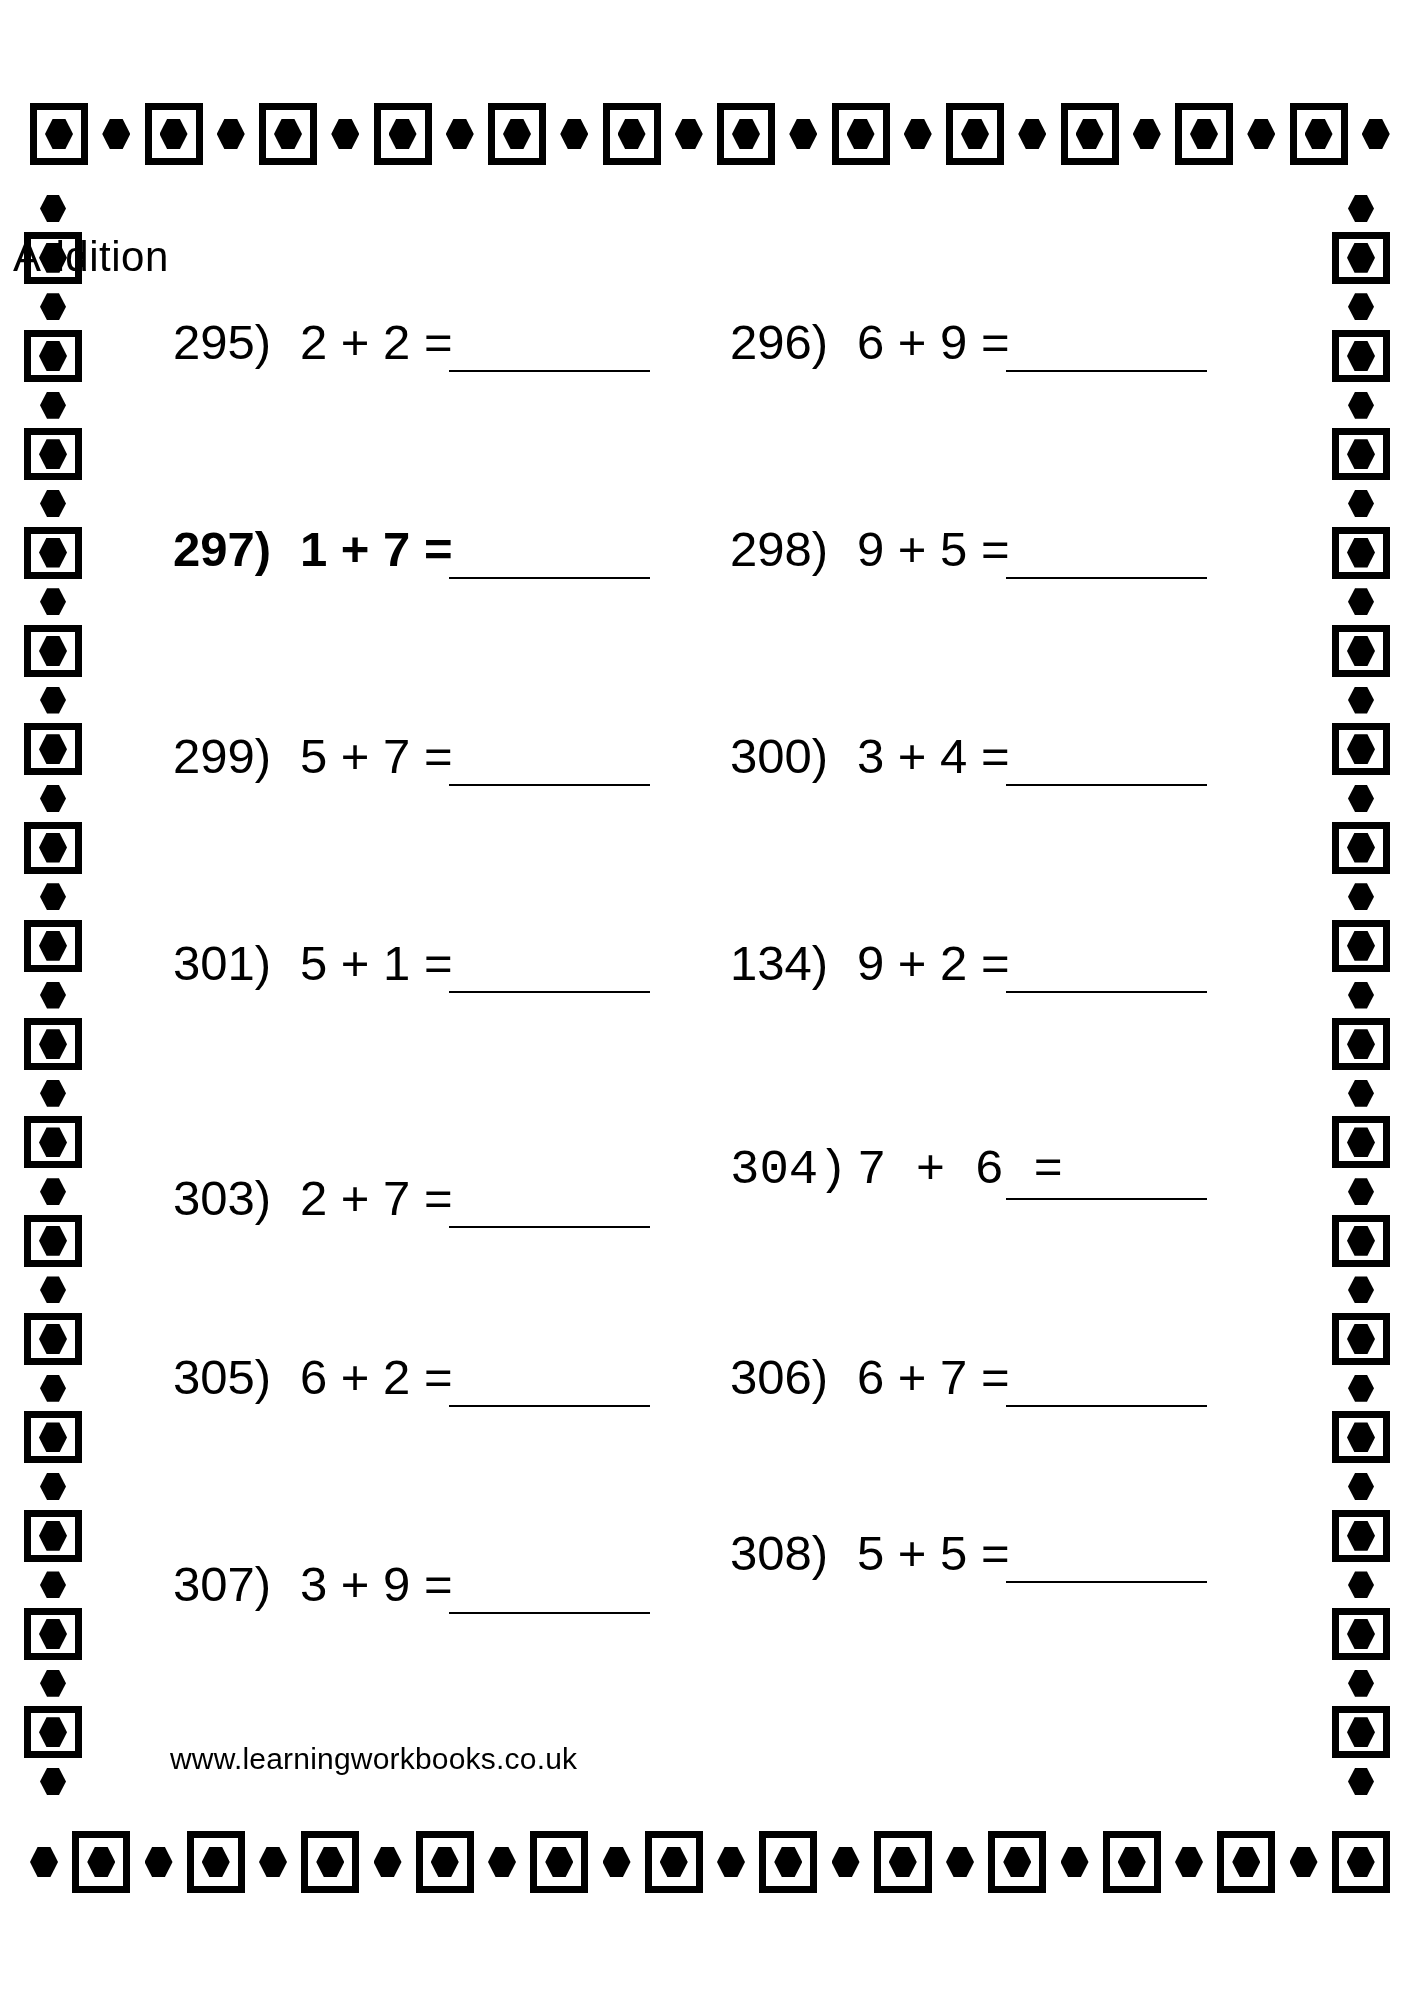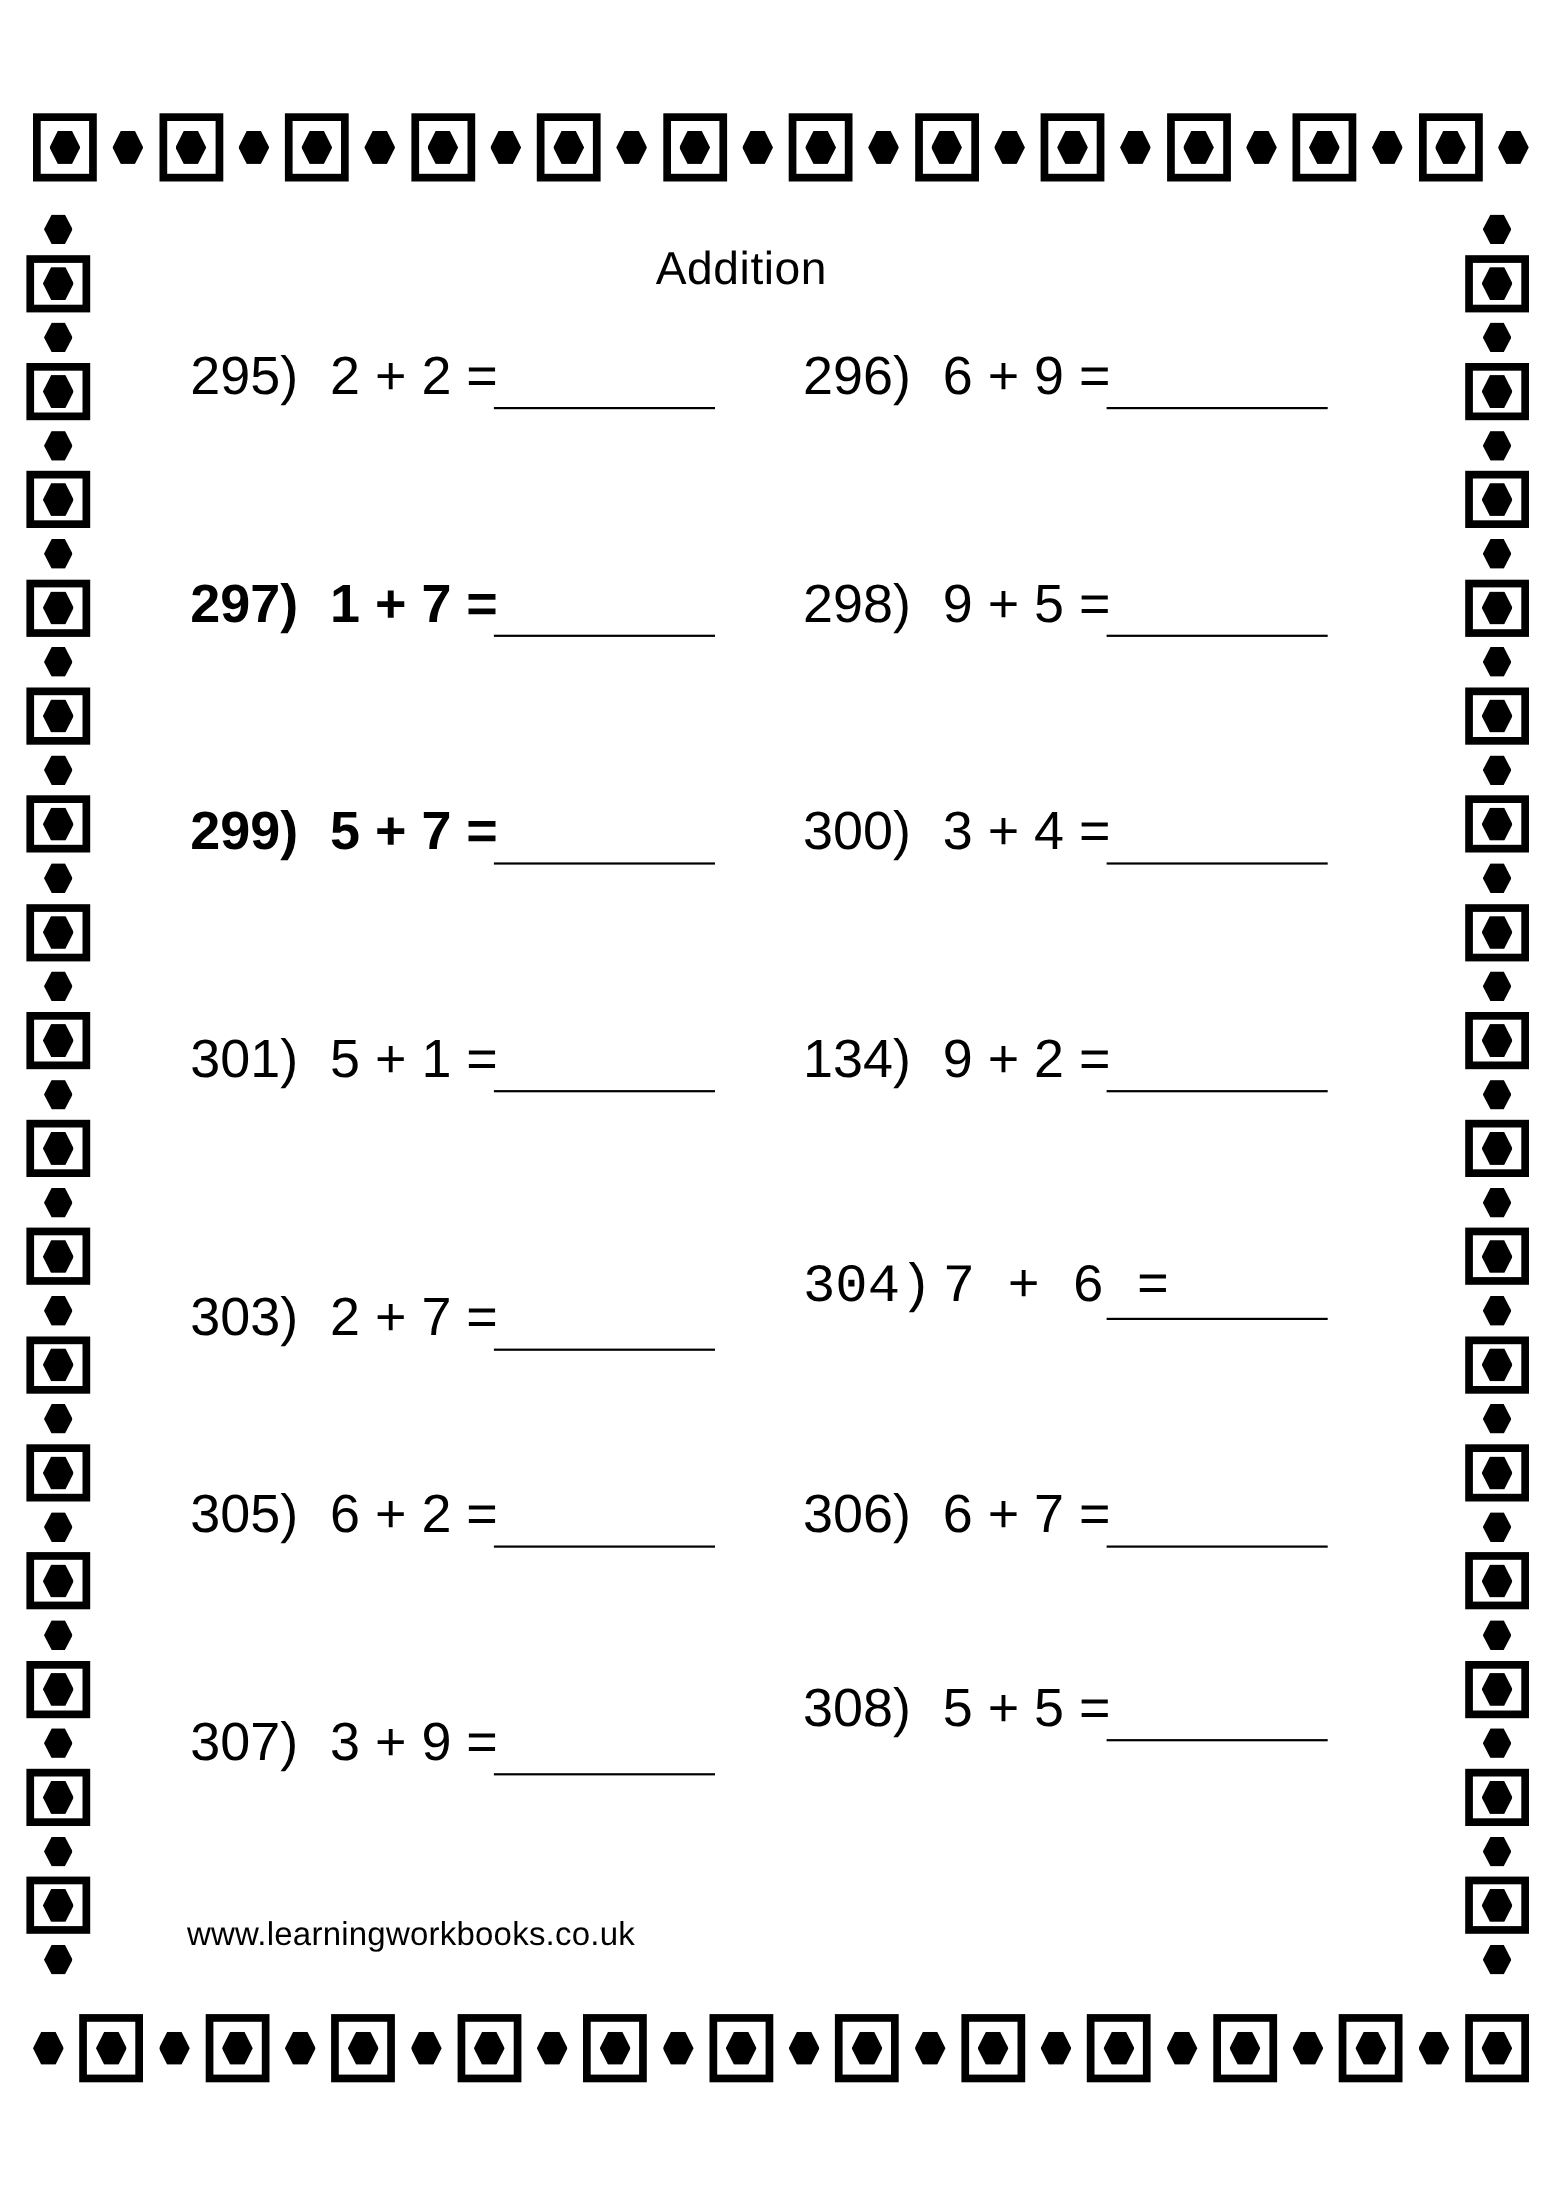--- a/index.html
+++ b/index.html
@@ -41,22 +41,21 @@
     display: flex; align-items: center; justify-content: center;
     flex: none;
   }
   .border-strip.vert .bsq { height: 52px; }
   .border-strip.vert .hex.lone { height: 27px; width: 26px; }
 
   
   .title {
     position: absolute;
     left: 0; top: 220px; width: 1348px;
-    margin: 0;
-    text-align: center;
+    margin: 13px;
     font-size: 42px;
     font-weight: 400;
     letter-spacing: 0.5px;
   }
 
   
   .problem {
     position: absolute;
     width: 490px; height: 72px;
     font-size: 49px;
@@ -335,21 +334,21 @@
       <div class="problem" style="left: 173px; top: 521px; font-weight: bold;">
         <span class="pnum">297)</span>
         <span class="pexp">1 + 7 =</span>
         <span class="pblank"></span>
       </div>
       <div class="problem" style="left: 730px; top: 521px;">
         <span class="pnum">298)</span>
         <span class="pexp">9 + 5 =</span>
         <span class="pblank"></span>
       </div>
-      <div class="problem" style="left: 173px; top: 728px; font-weight: bold;">
+      <div class="problem" style="left: 173px; top: 728px;">
         <span class="pnum">299)</span>
         <span class="pexp">5 + 7 =</span>
         <span class="pblank"></span>
       </div>
       <div class="problem" style="left: 730px; top: 728px;">
         <span class="pnum">300)</span>
         <span class="pexp">3 + 4 =</span>
         <span class="pblank"></span>
       </div>
       <div class="problem" style="left: 173px; top: 935px;">

